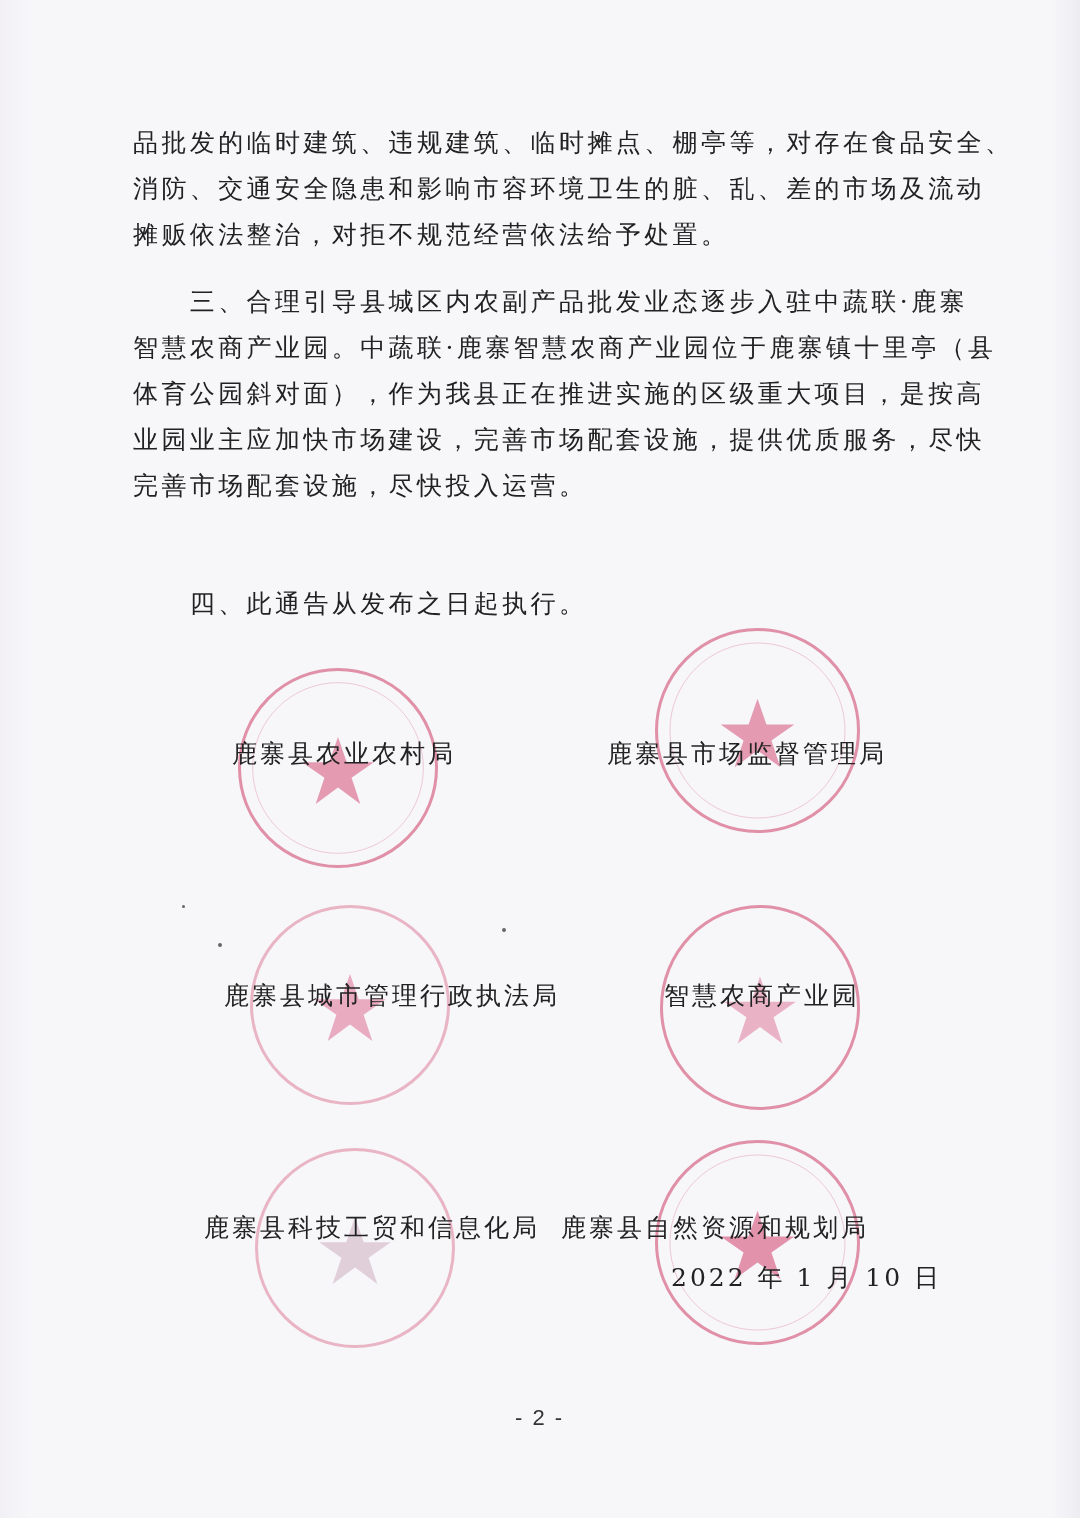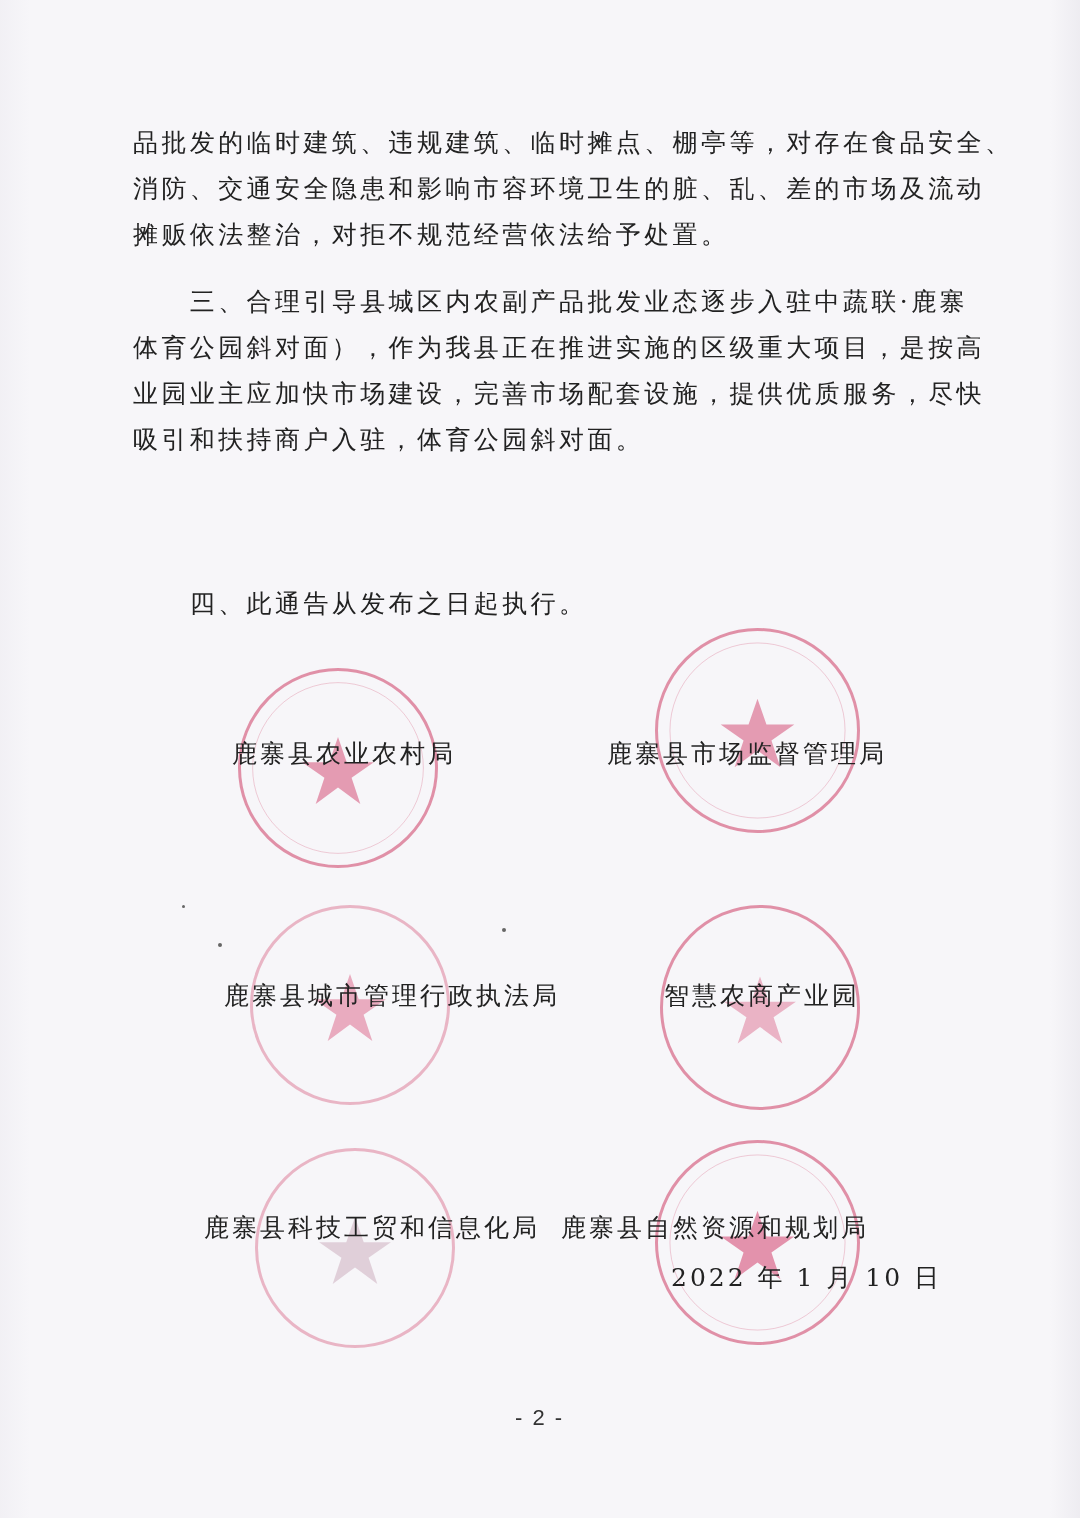--- a/index.html
+++ b/index.html
@@ -46,23 +46,24 @@
 <div class="page">
 
   <div class="para" style="top:120px;">
     <span class="line">品批发的临时建筑、违规建筑、临时摊点、棚亭等，对存在食品安全、</span>
     <span class="line">消防、交通安全隐患和影响市容环境卫生的脏、乱、差的市场及流动</span>
     <span class="line">摊贩依法整治，对拒不规范经营依法给予处置。</span>
   </div>
 
   <div class="para" style="top:279px;">
     <span class="line">　　三、合理引导县城区内农副产品批发业态逐步入驻中蔬联·鹿寨</span>
+    <span class="line">智慧农商产业园。中蔬联·鹿寨智慧农商产业园位于鹿寨镇十里亭（县</span>
     <span class="line">体育公园斜对面），作为我县正在推进实施的区级重大项目，是按高</span>
     <span class="line">业园业主应加快市场建设，完善市场配套设施，提供优质服务，尽快</span>
-    <span class="line">吸引和扶持商户入驻，体育公园斜对面。</span>
+    <span class="line">完善市场配套设施，尽快投入运营。</span>
   </div>
 
   <div class="para" style="top:581px;">
     <span class="line">　　四、此通告从发布之日起执行。</span>
   </div>
 
   <div class="seal" style="left:238px; top:668px; width:200px; height:200px;">
     <svg viewBox="0 0 200 200">
       <circle cx="100" cy="100" r="88" fill="none" stroke="rgba(206,60,100,0.25)" stroke-width="1"></circle>
       <polygon points="100,68 109,94 137,94 114,110 123,137 100,120 77,137 86,110 63,94 91,94" fill="rgba(214,80,120,0.55)"></polygon>

